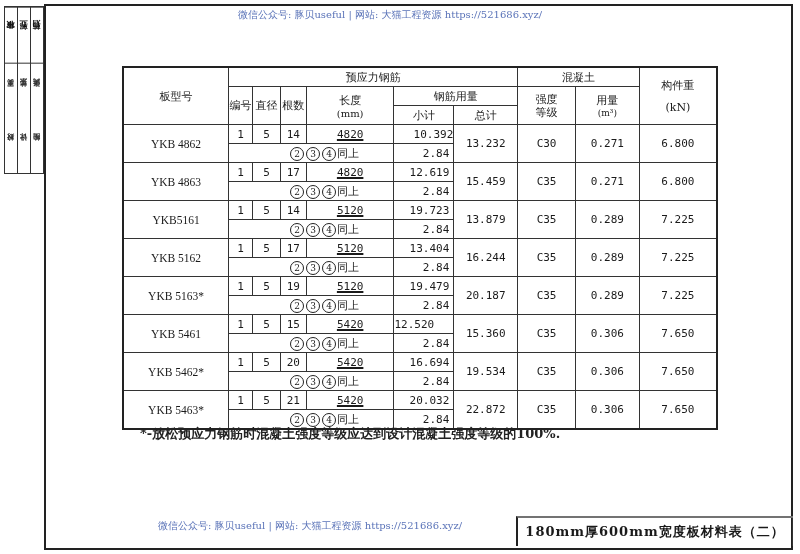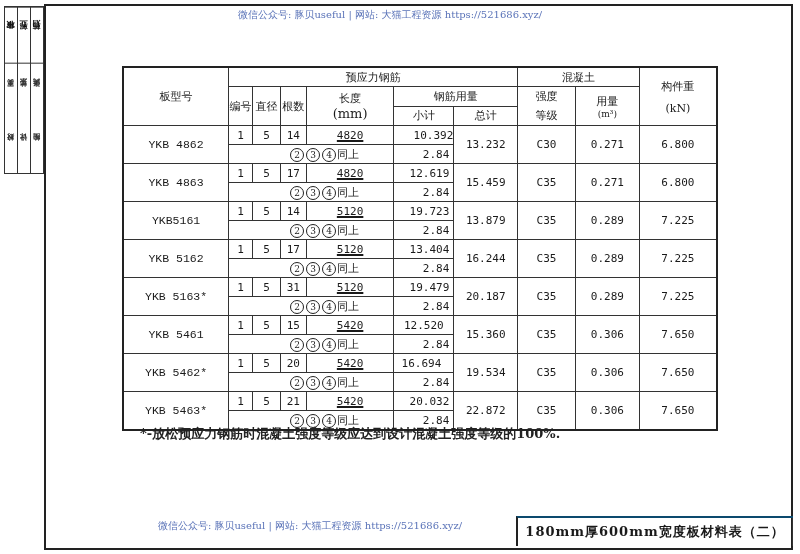--- a/index.html
+++ b/index.html
@@ -19,26 +19,26 @@
                font-family:"DejaVu Serif", serif; }
   .wm-top { top:8px; }
   .wm-bottom { top:519px; left:-80px; }
 
   table.main { position:absolute; left:122px; top:66px; width:596px; border-collapse:collapse; border:2px solid #222; }
   table.main td, table.main th { border:1px solid #333; font-weight:normal; text-align:center; font-size:11px; padding:0; height:18px; }
   table.main th { font-size:11px; }
   .mono { font-family:"DejaVu Sans Mono", "Liberation Mono", monospace; font-size:10.5px; }
   .ul { text-decoration:underline; text-decoration-thickness:2px; }
   .circ { display:inline-block; width:12px; height:12px; border:1px solid #222; border-radius:50%; font-size:9px; line-height:12px; text-align:center; margin:0 1px; }
-  .rowgroup td.model { font-family:Liberation Mono, monospace; font-size:11.5px; }
+  .rowgroup td.model { font-family:Liberation Serif, serif; font-size:11.5px; }
   .sub { height:17px;margin-top:19px; }
 
   .note { position:absolute; left:140px; top:425px; font-size:13px; color:#222; font-weight:bold; }
 
-  .titleblock { position:absolute; left:516px; top:516px; width:277px; height:30px; border-top:2px solid #0c4a6e; border-left:2px solid #222; box-sizing:border-box; display:flex;justify-content:space-between; }
+  .titleblock { position:absolute; left:516px; top:516px; width:277px; height:30px; border-top:2px solid #737373; border-left:2px solid #222; box-sizing:border-box; display:flex;justify-content:space-between; }
   .tb-title { flex:1; display:flex; align-items:center; justify-content:center; font-size:13px; font-weight:bold; border-right:1px solid #333; letter-spacing:1px; }
   .tb-grid { width:78px; display:grid; grid-template-columns:38px 40px; grid-template-rows:1fr 1fr; }
   .tb-grid div { border-right:1px solid #333; border-bottom:1px solid #333; display:flex; align-items:center; justify-content:center; font-size:9px; }
   .tb-grid div:nth-child(2n) { border-right:none; }
   .tb-grid div:nth-child(n+3) { border-bottom:none; }
 </style>
 </head>
 <body>
 
 <div class="watermark wm-top">微信公众号: 豚贝useful | 网站: 大猫工程资源 https://521686.xyz/</div>
@@ -85,25 +85,25 @@
         <div>构件重</div>
         <div style="margin-top:8px">(kN)</div>
       </th>
     </tr>
     <tr style="height:17px">
       <th rowspan="2">编号</th>
       <th rowspan="2">直径</th>
       <th rowspan="2">根数</th>
       <th rowspan="2">
         <div>长度</div>
-        <div style="font-size:13px">(mm)</div>
+        <div style="font-size:10px">(mm)</div>
       </th>
       <th colspan="2">钢筋用量</th>
       <th rowspan="2">
-        <div style="width:26px;margin:0 auto;line-height:19px">强度等级</div>
+        <div style="width:26px;margin:0 auto;line-height:13px">强度等级</div>
       </th>
       <th rowspan="2">
         <div>用量</div>
         <div style="font-size:9px">(m³)</div>
       </th>
     </tr>
     <tr style="height:17px">
       <th>小计</th>
       <th>总计</th>
     </tr>
@@ -170,55 +170,55 @@
         <td rowspan="2" class="mono">7.225</td>
       </tr>
       <tr class="sub">
         <td colspan="4" style="text-align:left;padding-left:60px"><span class="circ">2</span><span class="circ">3</span><span class="circ">4</span><span>同上</span></td>
         <td class="mono" style="text-align:right;padding-right:4px">2.84</td>
       </tr>
       <tr class="rowgroup">
         <td rowspan="2" class="model">YKB 5163*</td>
         <td class="mono">1</td>
         <td class="mono">5</td>
-        <td class="mono">31</td>
+        <td class="mono">19</td>
         <td class="mono"><span class="ul">5120</span></td>
         <td class="mono" style="text-align:right;padding-right:4px">19.479</td>
         <td rowspan="2" class="mono">20.187</td>
         <td rowspan="2" class="mono">C35</td>
         <td rowspan="2" class="mono">0.289</td>
         <td rowspan="2" class="mono">7.225</td>
       </tr>
       <tr class="sub">
         <td colspan="4" style="text-align:left;padding-left:60px"><span class="circ">2</span><span class="circ">3</span><span class="circ">4</span><span>同上</span></td>
         <td class="mono" style="text-align:right;padding-right:4px">2.84</td>
       </tr>
       <tr class="rowgroup">
         <td rowspan="2" class="model">YKB 5461</td>
         <td class="mono">1</td>
         <td class="mono">5</td>
         <td class="mono">15</td>
         <td class="mono"><span class="ul">5420</span></td>
-        <td class="mono" style="text-align:center;">12.520</td>
+        <td class="mono" style="text-align:left;">12.520</td>
         <td rowspan="2" class="mono">15.360</td>
         <td rowspan="2" class="mono">C35</td>
         <td rowspan="2" class="mono">0.306</td>
         <td rowspan="2" class="mono">7.650</td>
       </tr>
       <tr class="sub">
         <td colspan="4" style="text-align:left;padding-left:60px"><span class="circ">2</span><span class="circ">3</span><span class="circ">4</span><span>同上</span></td>
         <td class="mono" style="text-align:right;padding-right:4px">2.84</td>
       </tr>
       <tr class="rowgroup">
         <td rowspan="2" class="model">YKB 5462*</td>
         <td class="mono">1</td>
         <td class="mono">5</td>
         <td class="mono">20</td>
         <td class="mono"><span class="ul">5420</span></td>
-        <td class="mono" style="text-align:right;padding-right:12px">16.694</td>
+        <td class="mono" style="text-align:right;padding-right:4px">16.694</td>
         <td rowspan="2" class="mono">19.534</td>
         <td rowspan="2" class="mono">C35</td>
         <td rowspan="2" class="mono">0.306</td>
         <td rowspan="2" class="mono">7.650</td>
       </tr>
       <tr class="sub">
         <td colspan="4" style="text-align:left;padding-left:60px"><span class="circ">2</span><span class="circ">3</span><span class="circ">4</span><span>同上</span></td>
         <td class="mono" style="text-align:right;padding-right:4px">2.84</td>
       </tr>
       <tr class="rowgroup">

